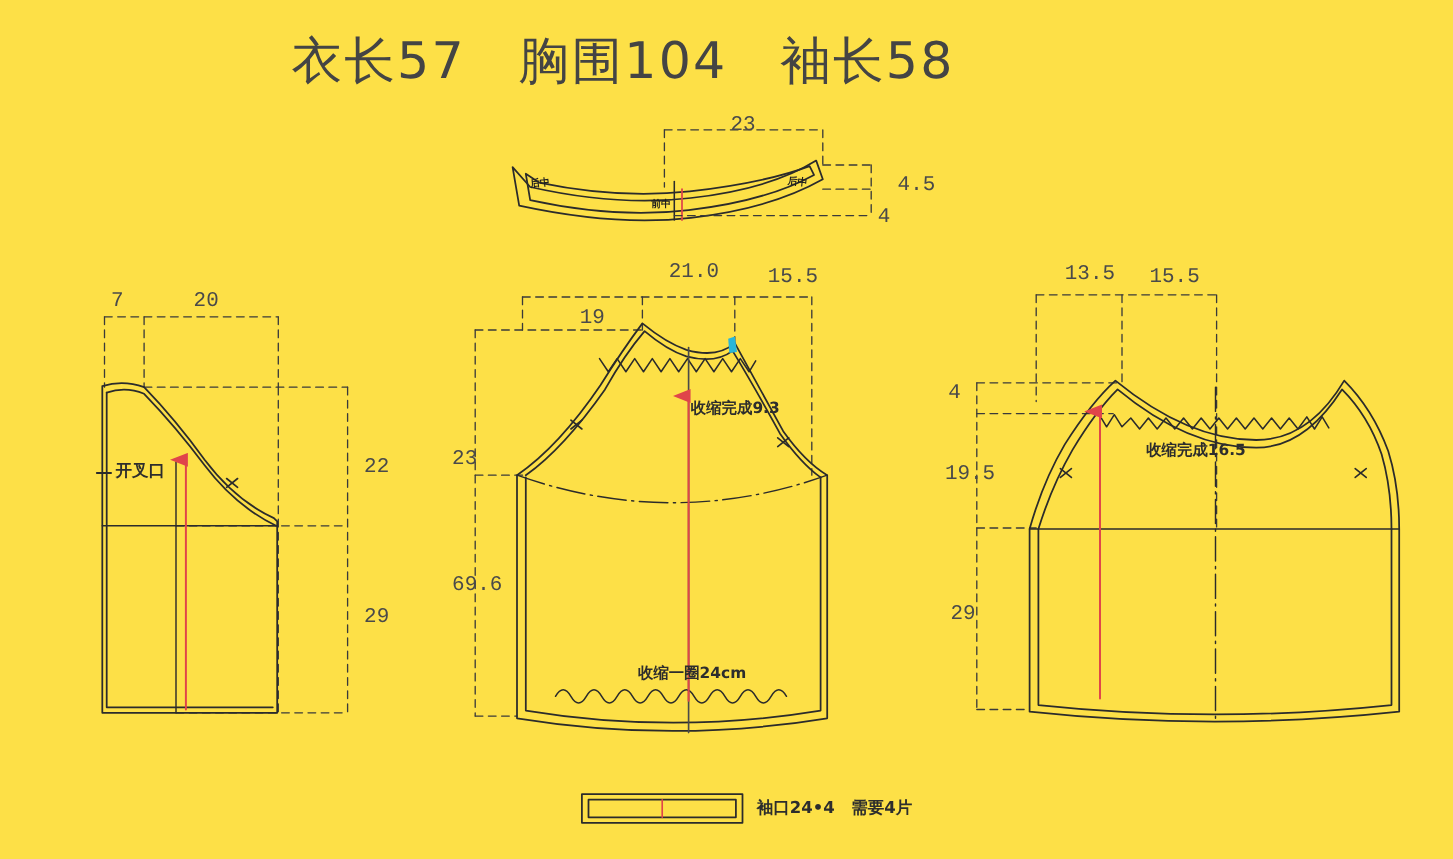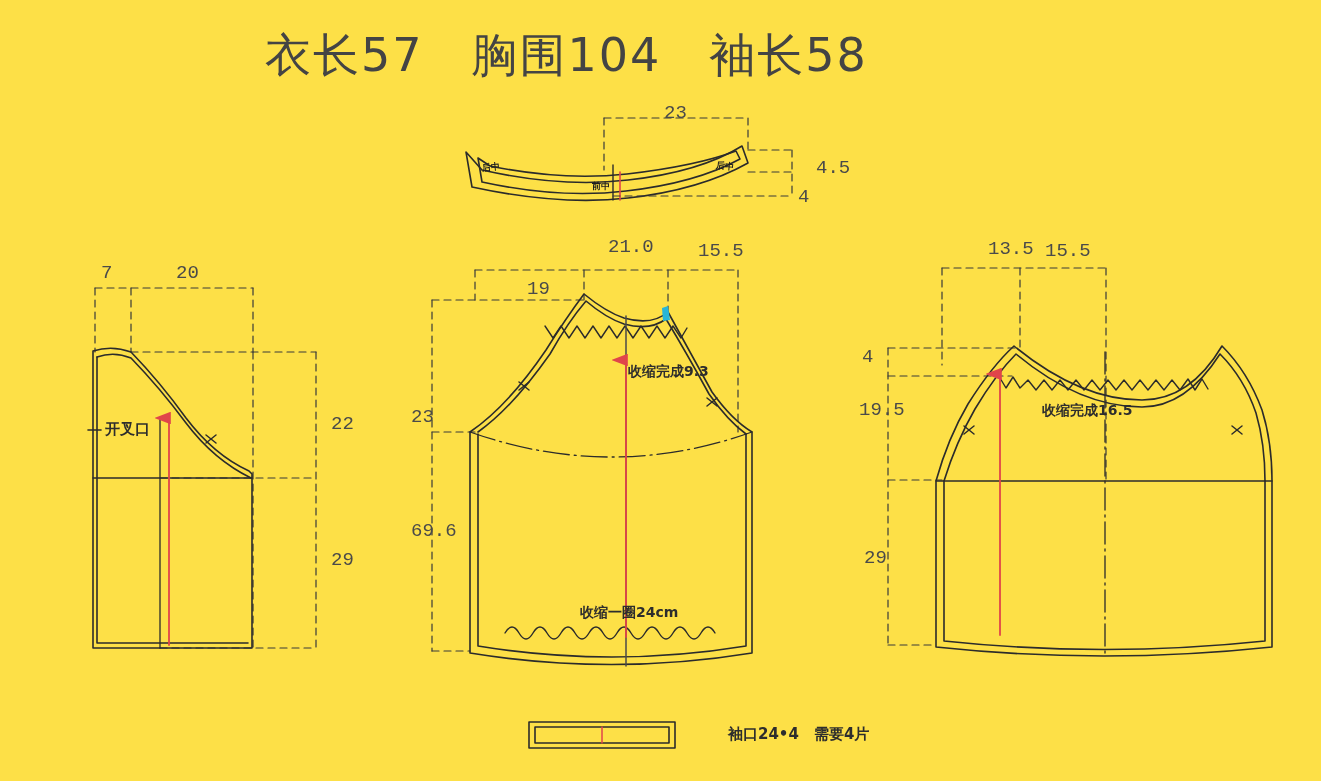--- a/index.html
+++ b/index.html
@@ -62,21 +62,20 @@
     font-size: 9px;
     color: #1f1f1f;
     font-family: "DejaVu Sans", "Liberation Sans", sans-serif;
     font-weight: 700;
   }
   .cn-foot {
     font-size: 15px;
     color: #2d2d2d;
     font-family: "DejaVu Sans", "Liberation Sans", sans-serif;
     font-weight: 700;
-    margin-left: 40px;
   }
 </style>
 </head>
 <body>
 
 <div id="canvas">
 
   <div class="txt title" style="left:265px; top:32px;">衣长57　胸围104　袖长58</div>
 
   <svg class="layer" viewBox="0 0 1321 781">
@@ -249,22 +248,22 @@
   <div class="txt cn" style="left:105px; top:421px;">开叉口</div>
 
   <div class="txt dim" style="left:527px; top:240px;margin-top:40px;">19</div>
   <div class="txt dim" style="left:608px; top:238px;">21.0</div>
   <div class="txt dim" style="left:698px; top:242px;">15.5</div>
   <div class="txt dim" style="left:411px; top:408px;">23</div>
   <div class="txt dim" style="left:411px; top:522px;">69.6</div>
   <div class="txt cn-note" style="left:588px; top:364px;">收缩完成9.3</div>
   <div class="txt cn-note" style="left:540px; top:605px;">收缩一圈24cm</div>
 
-  <div class="txt dim" style="left:968px; top:240px;margin-left:20px;">13.5</div>
+  <div class="txt dim" style="left:968px; top:240px;">13.5</div>
   <div class="txt dim" style="left:1045px; top:242px;">15.5</div>
   <div class="txt dim" style="left:862px; top:348px;">4</div>
-  <div class="txt dim" style="left:859px; top:401px;">19.5</div>
+  <div class="txt dim" style="left:859px; top:421px;">19.5</div>
   <div class="txt dim" style="left:864px; top:549px;">29</div>
   <div class="txt cn-note" style="left:1002px; top:403px;">收缩完成16.5</div>
 
   <div class="txt cn-foot" style="left:688px; top:727px;">袖口24•4　需要4片</div>
 
 </div>
 
 </body></html>

